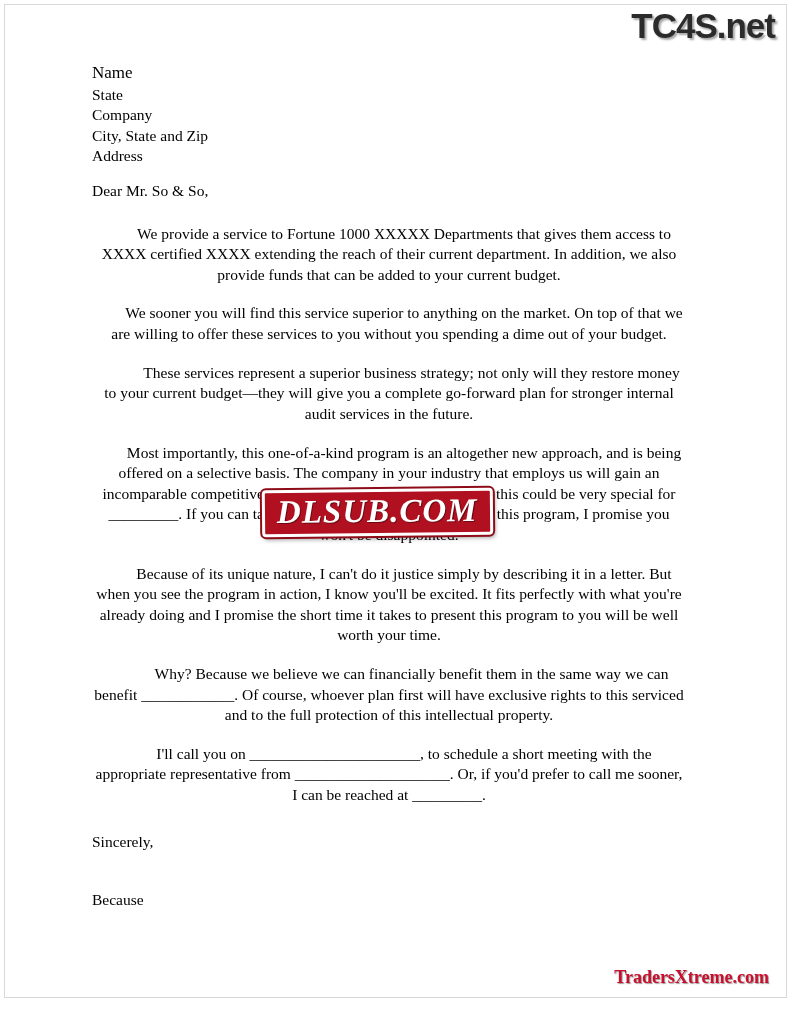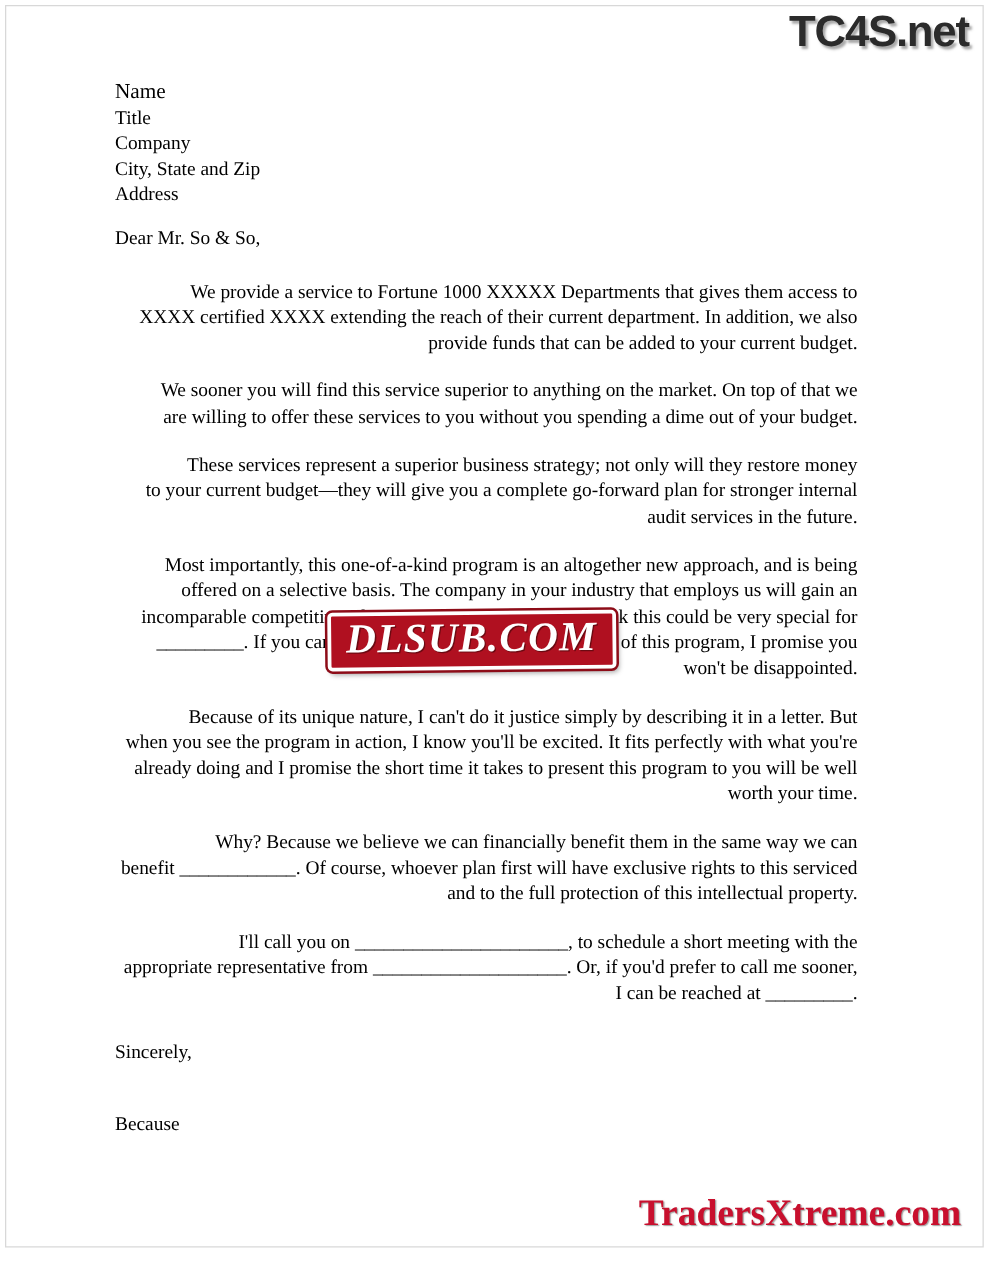--- a/index.html
+++ b/index.html
@@ -38,21 +38,21 @@
     letter-spacing: -1px;
     text-shadow: 2px 2px 2px rgba(120,120,120,0.65);
   }
 
   .watermark-bottom {
     position: absolute;
     bottom: 14px;
     right: 22px;
     font-family: "Liberation Serif", serif;
     font-weight: bold;
-    font-size: 30px;
+    font-size: 18px;
     color: #c8102e;
     text-shadow: 1px 1px 1px rgba(90,90,90,0.6);
   }
 
   .watermark-center {
     position: absolute;
     left: 262px;
     top: 489px;
     font-family: "Liberation Serif", serif;
     font-weight: bold;
@@ -84,41 +84,41 @@
   .addr-line { white-space: pre; }
   .addr-name {
     font-size: 17px;
     font-weight: normal;
   }
 
   .salutation { margin-bottom: 22px; }
 
   p.para {
     margin: 0 12px 18px 0;
-    text-align: right;
+    text-align: center;
   }
   p.indent-1 { text-indent: 30px; }
   p.indent-2 { text-indent: 45px; }
 
   .sig-block { margin-top: 26px; }
   .signoff { margin-top: 38px; }
 </style>
 </head>
 <body>
 
 <div class="page">
   <div class="page-frame"></div>
 
   <div class="watermark-top">TC4S.net</div>
 
   <div class="letter">
 
     <div class="addr-block">
       <div class="addr-line addr-name">Name</div>
-      <div class="addr-line">Title</div>
+      <div class="addr-line">State</div>
       <div class="addr-line">Company</div>
       <div class="addr-line">City, State and Zip</div>
       <div class="addr-line">Address</div>
     </div>
 
     <div class="salutation">Dear Mr. So &amp; So,</div>
 
     <p class="para indent-1">We provide a service to Fortune 1000 XXXXX  Departments that gives them access to XXXX certified XXXX extending the reach of their current department.  In addition, we also provide funds that can be added to your current budget.</p>
     <p class="para indent-1">We sooner you will find this service superior to anything on the market. On top of that we are willing to offer these services to you without you spending a dime out of your budget.</p>
     <p class="para indent-2">These services represent a superior business strategy; not only will they restore money to your current budget—they will give you a complete go-forward plan for stronger internal audit services in the future.</p>

